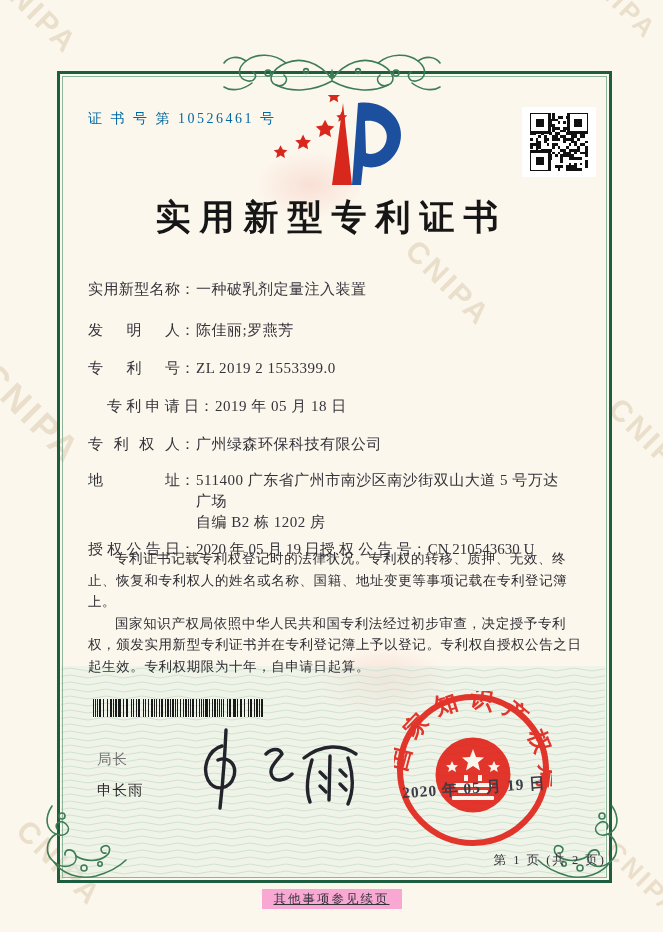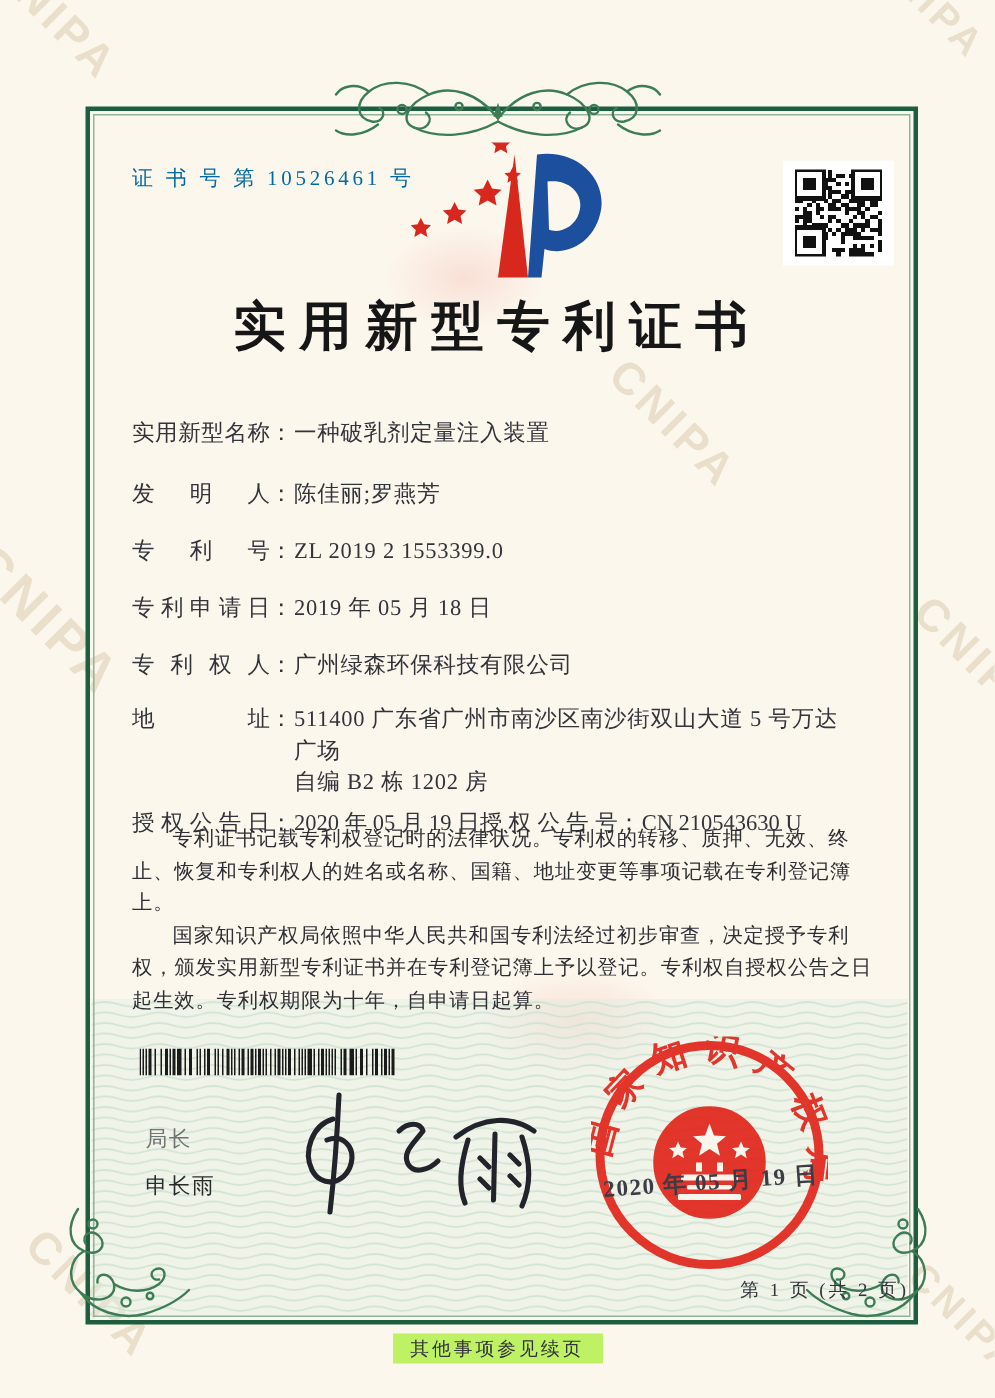--- a/index.html
+++ b/index.html
@@ -33,21 +33,21 @@
   
   .waves{position:absolute;left:61px;top:666px;width:544px;height:211px;
          background:rgba(226,238,226,.45);}
   .sigtitle{position:absolute;left:97px;top:750px;font-size:14.5px;letter-spacing:1px;color:#737373;}
   .signame{position:absolute;left:97px;top:781px;font-size:14.5px;letter-spacing:1px;color:#2b2b2b;}
   .sealdate{position:absolute;left:398px;top:778px;width:152px;text-align:center;
             transform:rotate(-4deg);font-size:15.5px;letter-spacing:1px;color:#3c3c46;font-weight:bold;}
   .pageno{position:absolute;left:57px;width:549px;top:852px;text-align:right;
           font-size:12.5px;letter-spacing:2px;color:#33333a;}
   .footnote{position:absolute;left:0;right:0;top:891px;text-align:center;font-size:12.5px;}
-  .footnote span{background:#bef264;padding:3px 12px;letter-spacing:2px;color:#33333a;}
+  .footnote span{background:#f9a8d4;padding:3px 12px;letter-spacing:2px;color:#33333a;text-decoration:underline;}
   .qrbox{position:absolute;left:522px;top:107px;width:74px;height:70px;background:#fff;
          display:flex;align-items:center;justify-content:center;}
 </style>
 </head>
 <body>
 
 <div class="wm" style="left:-18px;top:-6px;font-size:30px;">CNIPA</div>
 <div class="wm" style="left:572px;top:-14px;font-size:26px;">CNIPA</div>
 <div class="wm" style="left:395px;top:266px;font-size:30px;">CNIPA</div>
 <div class="wm" style="left:-32px;top:392px;font-size:36px;">CNIPA</div>
@@ -286,21 +286,21 @@
   <div class="row" style="margin-bottom:17px;">
     <span class="lab">发明人</span>
       <span class="colon">：</span>
       <span class="val">陈佳丽;罗燕芳</span>
   </div>
   <div class="row" style="margin-bottom:17px;align-items:flex-end;">
     <span class="lab">专利号</span>
       <span class="colon">：</span>
       <span class="val">ZL 2019 2 1553399.0</span>
   </div>
-  <div class="row" style="margin-bottom:17px;">
+  <div class="row" style="margin-bottom:17px;margin-left:19px;">
     <span class="lab">专利申请日</span>
       <span class="colon">：</span>
       <span class="val">2019 年 05 月 18 日</span>
   </div>
   <div class="row" style="margin-bottom:15px;">
     <span class="lab">专利权人</span>
       <span class="colon">：</span>
       <span class="val">广州绿森环保科技有限公司</span>
   </div>
   <div class="row" style="margin-bottom:6px;">

